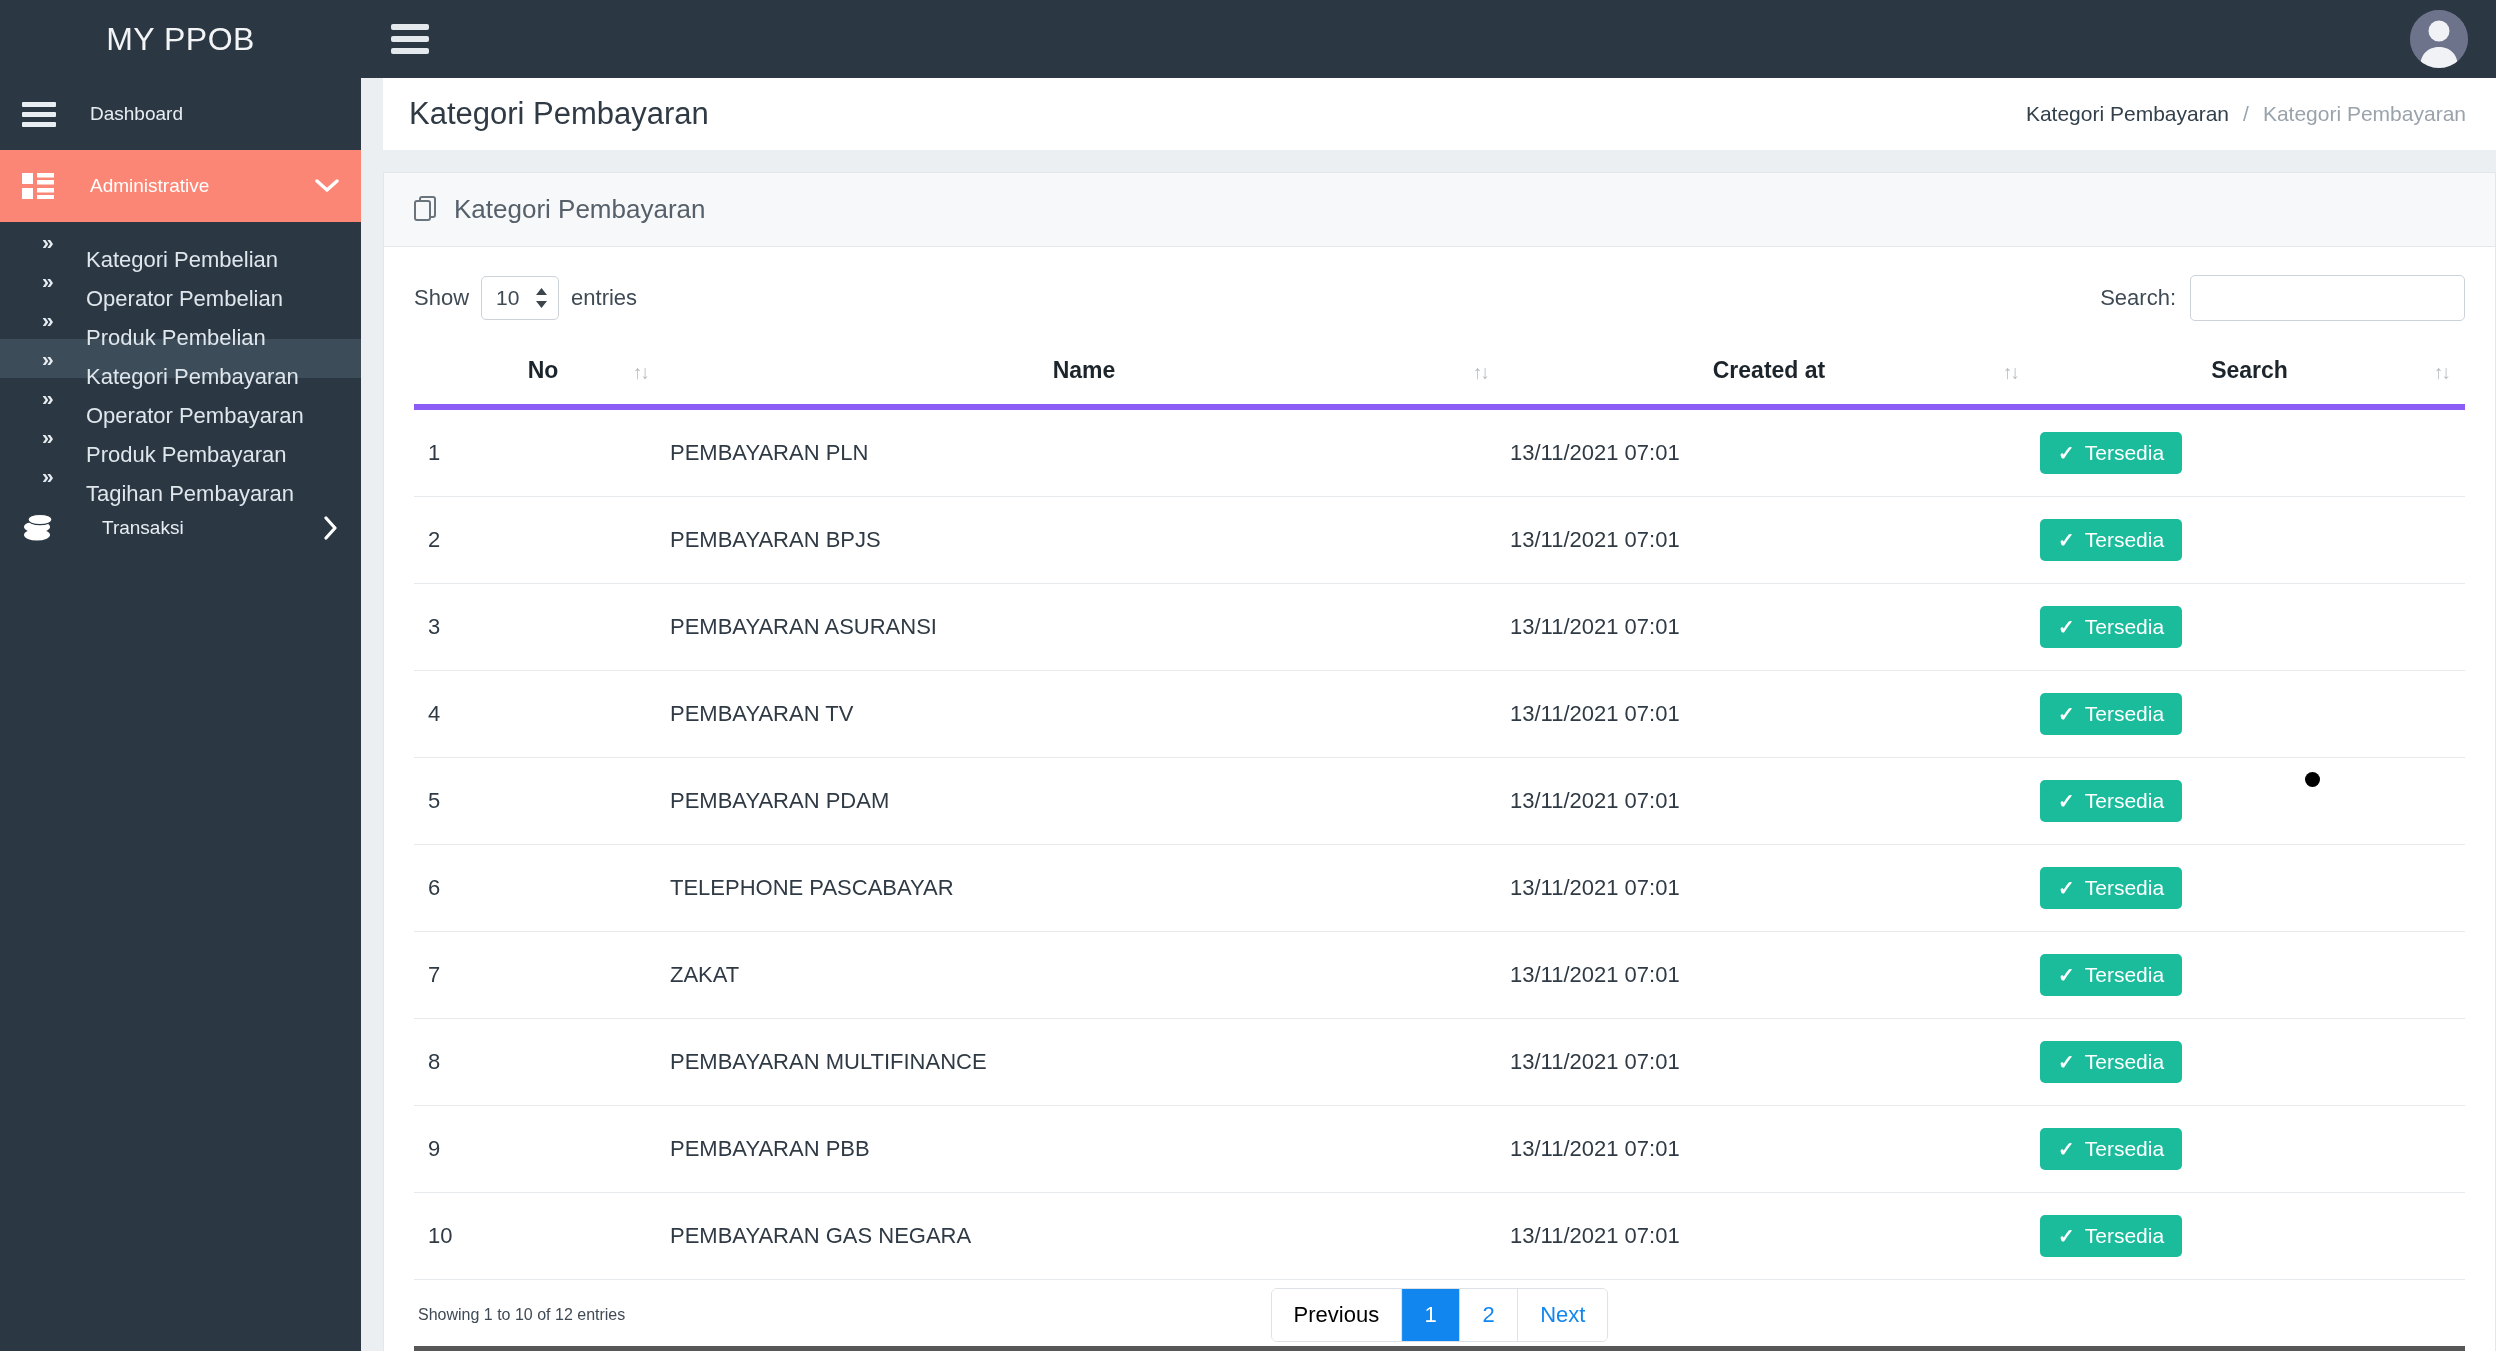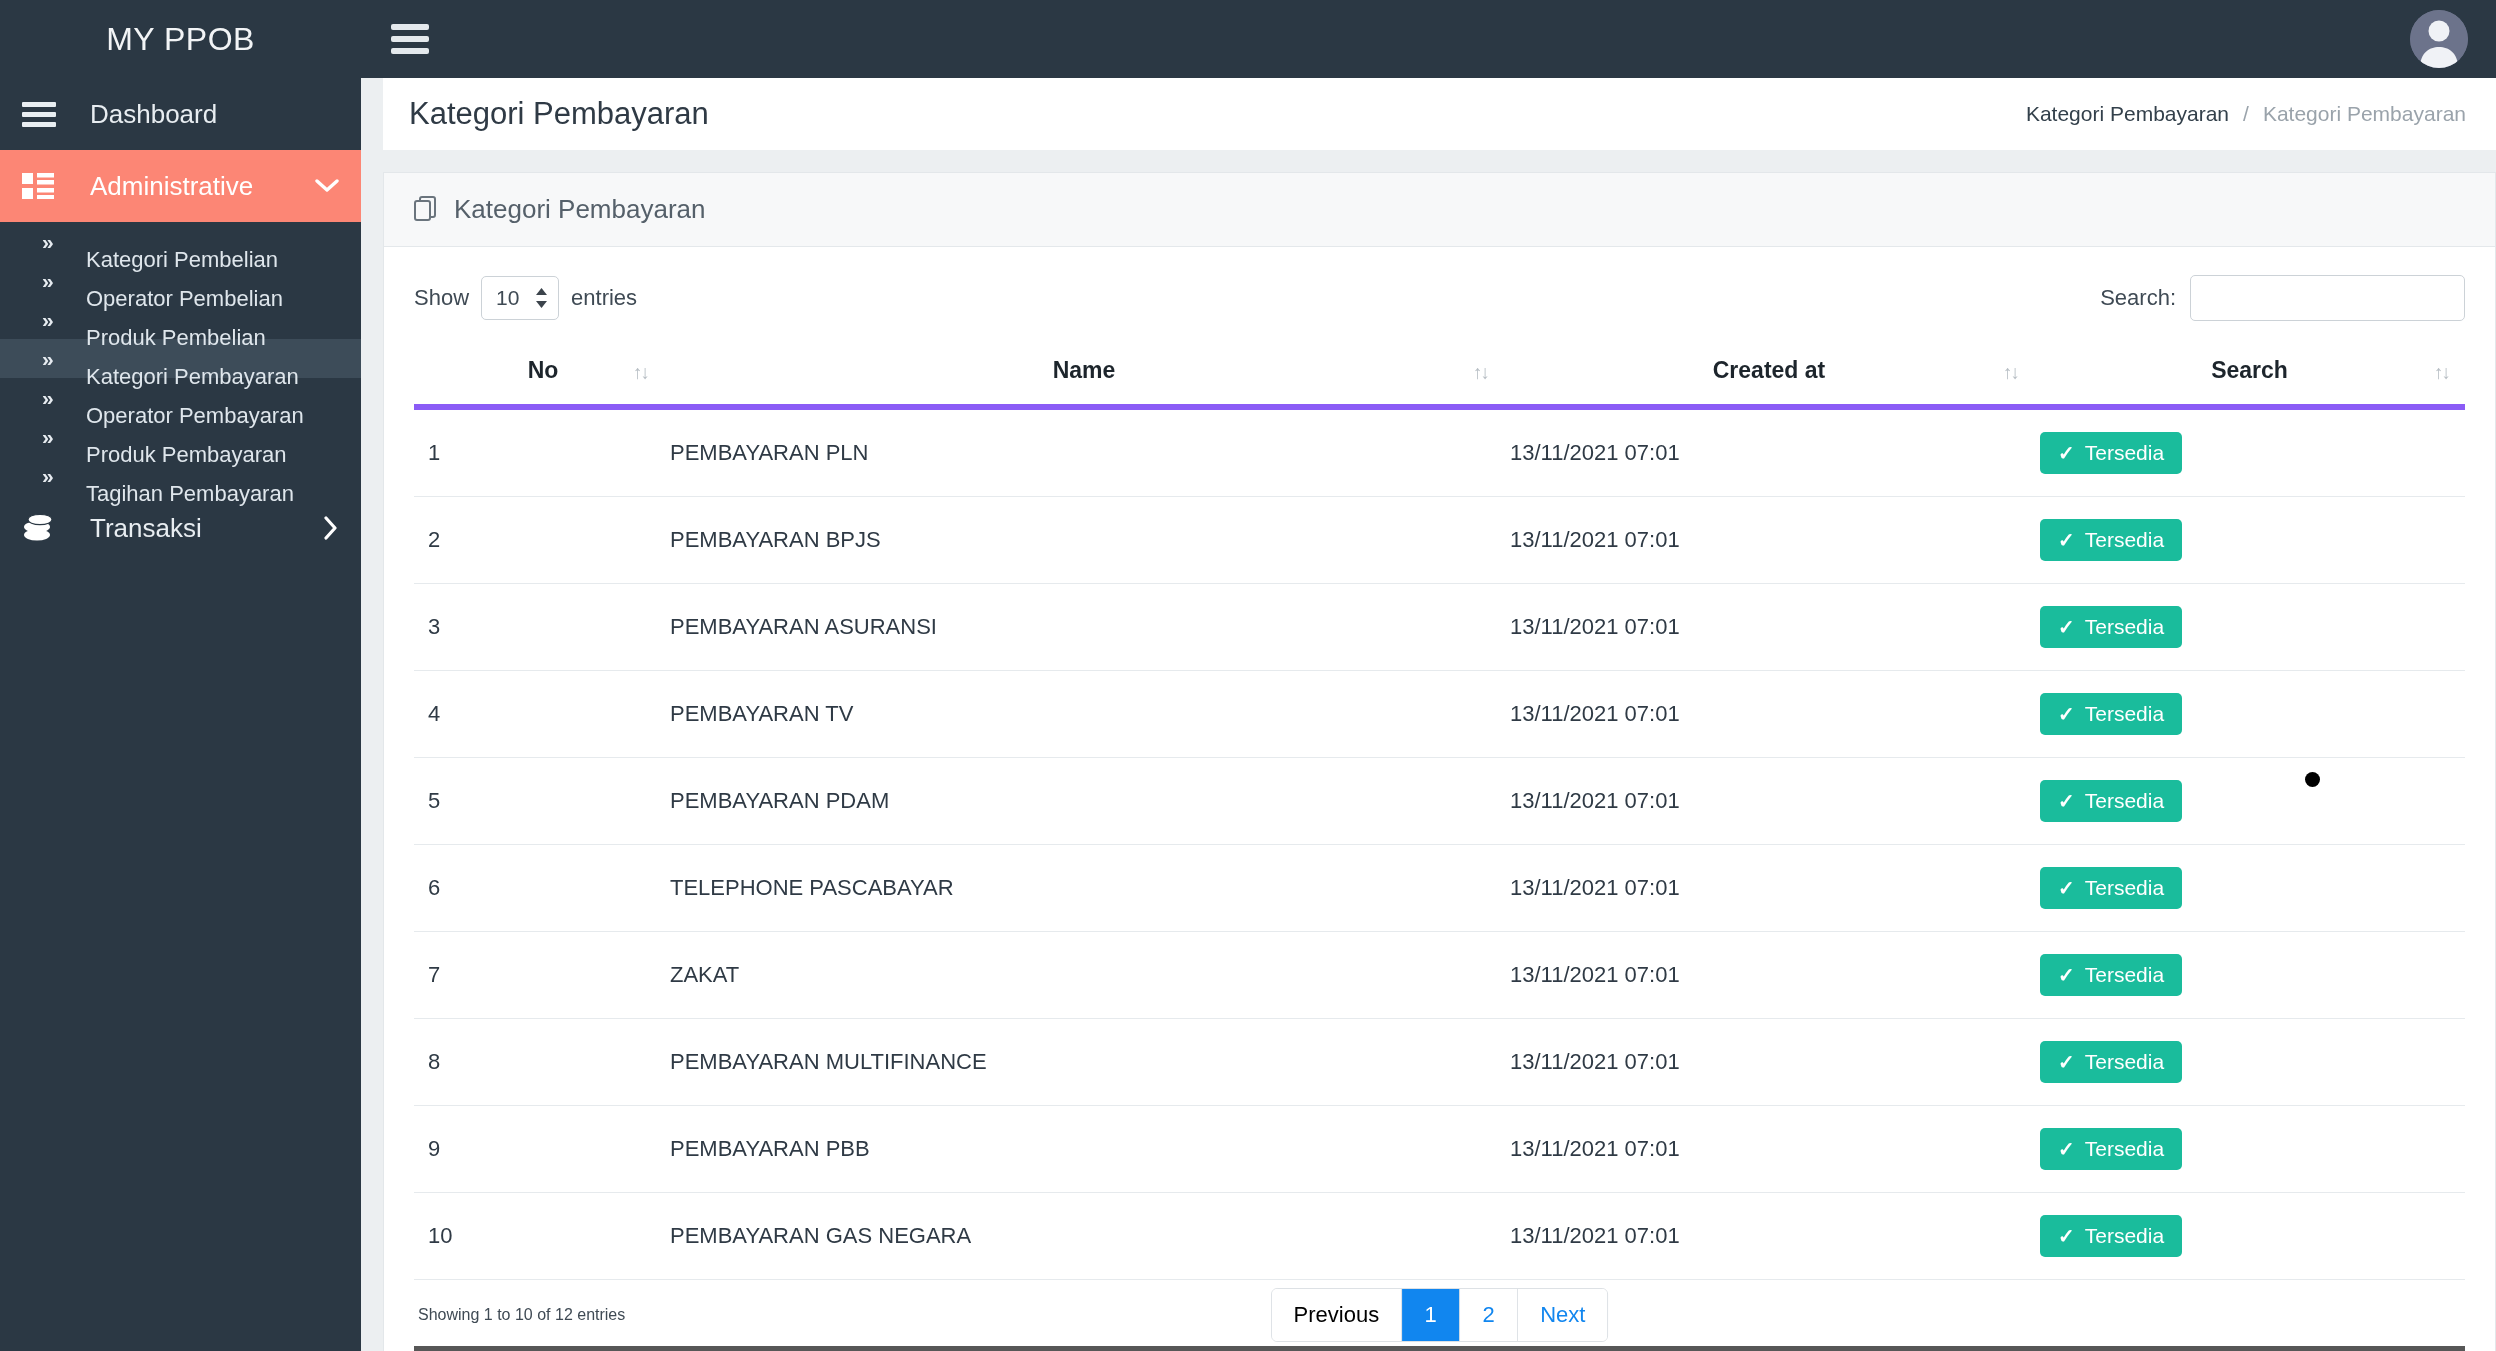--- a/index.html
+++ b/index.html
@@ -42,21 +42,21 @@
     position: relative;
   }
   .nav-item .nav-icon {
     width: 48px;
     min-width: 48px;
     display: flex;
     align-items: center;
     justify-content: flex-start;
   }
   .nav-item .nav-label {
-    font-size: 26px;
+    font-size: 19px;
     color: #e8edf1;
     padding-left: 20px;
     white-space: nowrap;
   }
   .nav-item.active {
     background: #fc8675;
   }
   .nav-item.active .nav-label { color: #ffffff; }
   .nav-caret {
     margin-left: auto;
@@ -425,21 +425,21 @@
       <div class="sub-item">
         <span class="chev">»</span>
         <span class="sub-label">Produk Pembayaran</span>
       </div>
       <div class="sub-item">
         <span class="chev">»</span>
         <span class="sub-label">Tagihan Pembayaran</span>
       </div>
     </div>
 
-    <div class="nav-item" style="height:66px;">
+    <div class="nav-item" style="height:66px;gap:12px;">
       <span class="nav-icon">
         <svg width="34" height="30" viewBox="0 0 34 30" xmlns="http://www.w3.org/2000/svg">
           <ellipse cx="15" cy="22" rx="13" ry="5.5" fill="#ffffff"></ellipse>
           <ellipse cx="15" cy="14" rx="13" ry="5.5" fill="#ffffff"></ellipse>
           <ellipse cx="18" cy="6.5" rx="12" ry="5.2" fill="#ffffff"></ellipse>
           <ellipse cx="18" cy="6.5" rx="12" ry="5.2" fill="none" stroke="#2b3844" stroke-width="1.2"></ellipse>
         </svg>
       </span>
       <span class="nav-label">Transaksi</span>
       <span class="nav-caret">

